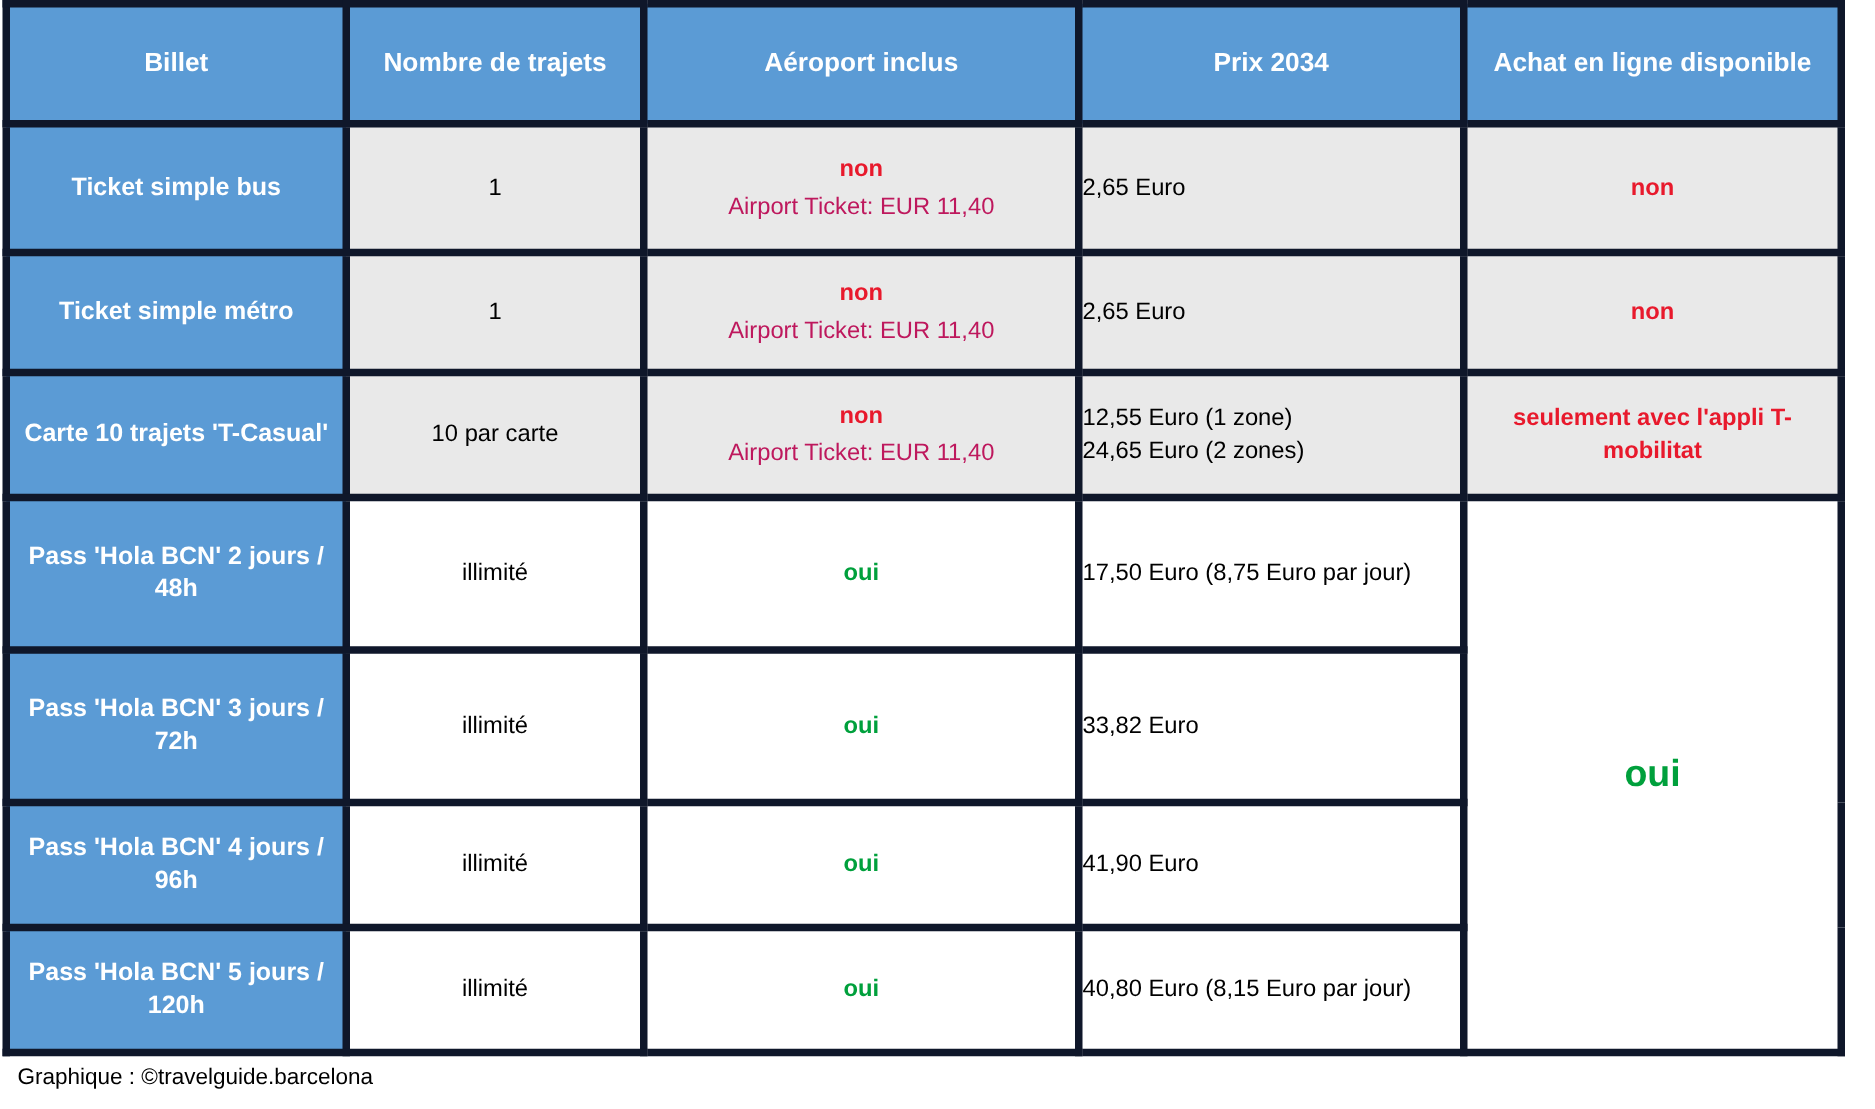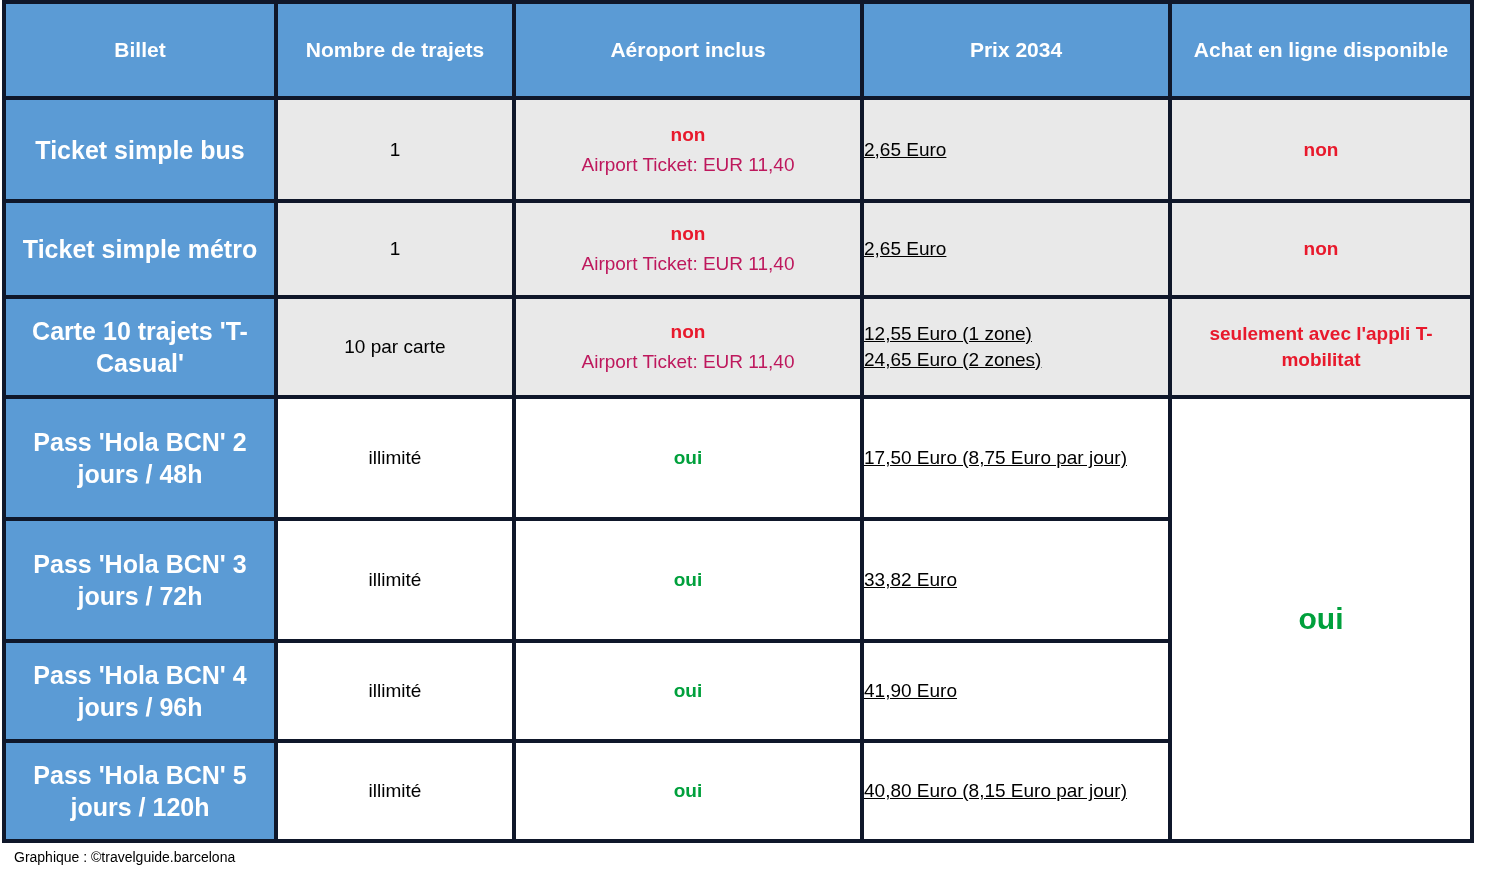--- a/index.html
+++ b/index.html
@@ -25,38 +25,38 @@
     width: 1468px;
     margin: 0 0 0 2px;
   }
   table.fare-table col.c-billet      { width: 272px; }
   table.fare-table col.c-trajets     { width: 238px; }
   table.fare-table col.c-aeroport    { width: 348px; }
   table.fare-table col.c-prix        { width: 308px; }
   table.fare-table col.c-achat       { width: 302px; }
 
   table.fare-table th, table.fare-table td {
-    border: 4px solid #0f172a;
+    border: 6px solid #0f172a;
     padding: 0;
     vertical-align: middle;
   }
   thead th {
     background: #5b9bd5;
     color: #ffffff;
     font-size: 21px;
     font-weight: bold;
     text-align: center;
     height: 96px;
     padding: 4px 8px;
     box-sizing: border-box;
   }
   td.rowhead {
     background: #5b9bd5;
     color: #ffffff;
-    font-size: 25px;
+    font-size: 20px;
     font-weight: bold;
     text-align: center;
     padding: 6px 10px;
     box-sizing: border-box;
     line-height: 1.28;
   }
   td.cell {
     font-size: 19px;
     color: #000000;
     background: #ffffff;
@@ -85,25 +85,25 @@
   .pos-big {
     color: #00a03c;
     font-weight: bold;
     font-size: 30px;
   }
   .note-red {
     color: #e8192c;
     font-weight: bold;
     line-height: 1.3;
   }
-  .price-line { display: block; text-decoration: underline; }
+  .price-line { display: block; }
   .price-block { text-align: left; }
 
   .caption {
-    font-size: 14px;
+    font-size: 18px;
     color: #000000;
     padding: 6px 0 0 14px;
     font-family: "Liberation Sans", sans-serif;
   }
   .r-h1 { height: 103px; }
   .r-h2 { height: 96px; }
   .r-h3 { height: 100px; }
   .r-h4 { height: 122px; }
   .r-h5 { height: 122px; }
   .r-h6 { height: 100px; }

